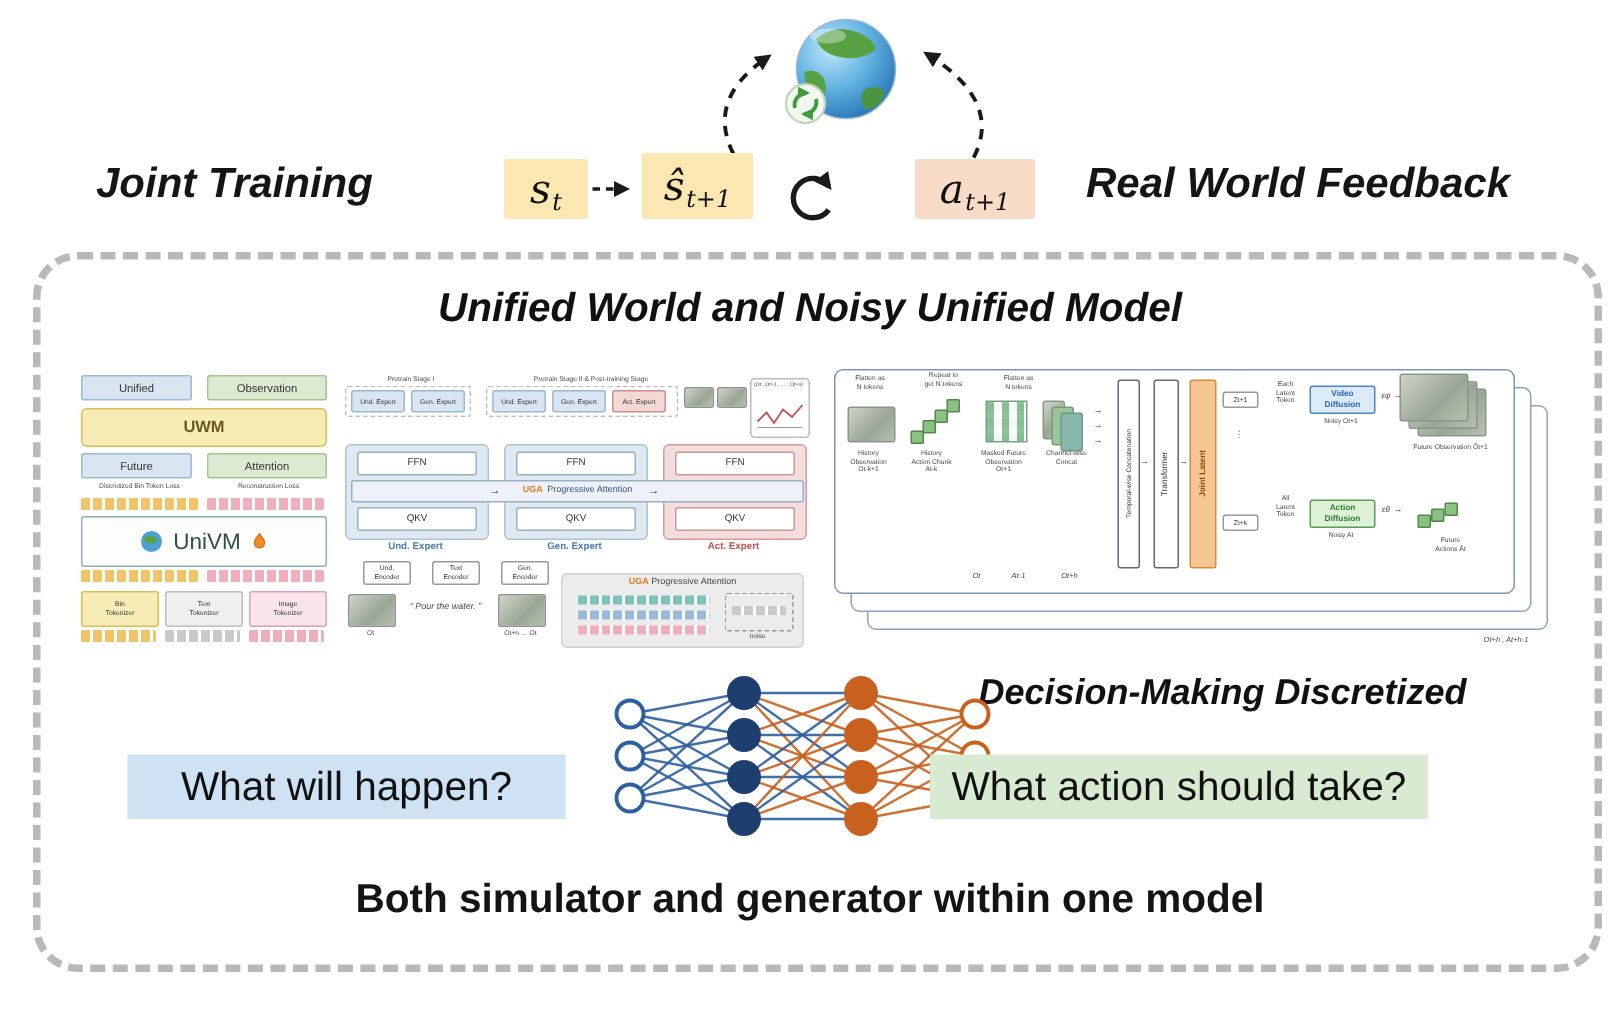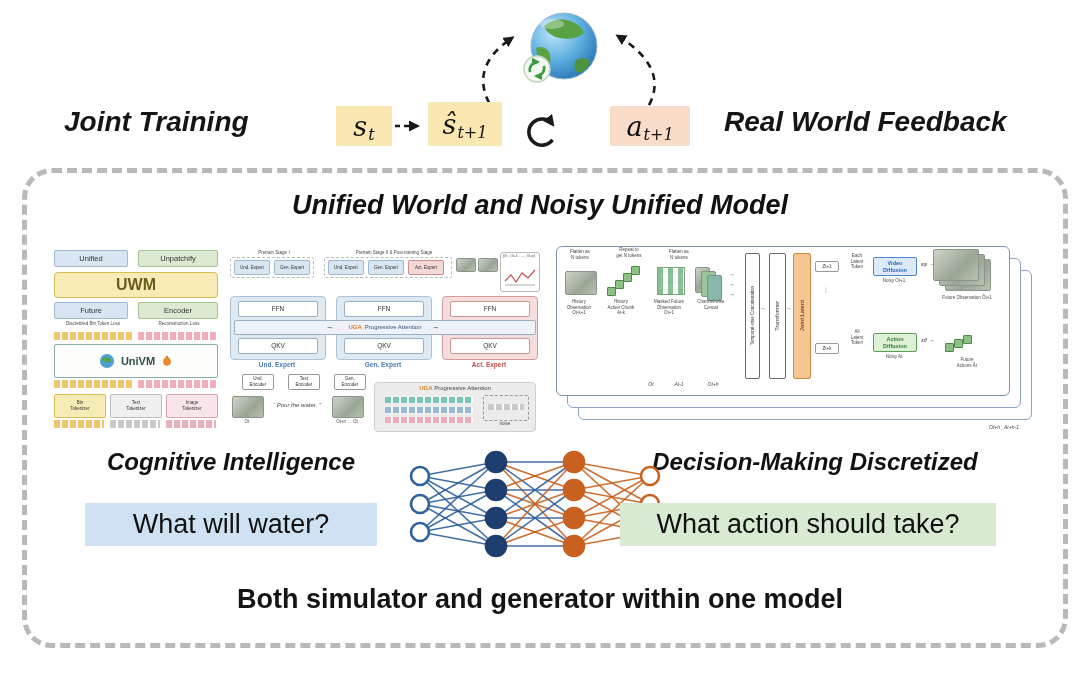--- a/index.html
+++ b/index.html
@@ -108,34 +108,34 @@
   <div class="abs mathbox" style="left:610px;top:106px;width:80px;height:40px;background:#f9dcc8">
     <span>a</span>
       <sub>t+1</sub>
   </div>
 
   <div class="abs panel" style="left:22px;top:168px;width:1036px;height:470px"></div>
   <div class="abs panel-title" style="left:0;width:1080px;top:190px">Unified World and Noisy Unified Model</div>
 
   <div class="thumb" style="left:52px;top:248px;width:166px;height:186px">
     <div class="bx c-blue t7" style="left:2px;top:2px;width:72px;height:15px">Unified</div>
-    <div class="bx c-green t7" style="left:86px;top:2px;width:78px;height:15px">Unpatchify</div>
-    <div class="bx c-yellow" style="left:2px;top:24px;width:162px;height:24px;font-weight:bold;font-size:16px;color:#6b5c1e;border-width:1.5px;border-radius:4px">UWM</div>
+    <div class="bx c-green t7" style="left:86px;top:2px;width:78px;height:15px">Observation</div>
+    <div class="bx c-yellow" style="left:2px;top:24px;width:162px;height:24px;font-weight:bold;font-size:11px;color:#6b5c1e;border-width:1.5px;border-radius:4px">UWM</div>
     <div class="bx c-blue t7" style="left:2px;top:54px;width:72px;height:15px">Future</div>
-    <div class="bx c-green t7" style="left:86px;top:54px;width:78px;height:15px">Encoder</div>
+    <div class="bx c-green t7" style="left:86px;top:54px;width:78px;height:15px">Attention</div>
     <div class="lab t4" style="left:0;top:73px;width:82px">Discretized Bin Token Loss</div>
     <div class="lab t4" style="left:90px;top:73px;width:74px">Reconstruction Loss</div>
     <div class="tok ts-warm" style="left:2px;top:84px;width:78px"></div>
     <div class="tok ts-pink" style="left:86px;top:84px;width:78px"></div>
     <div class="bx" style="left:2px;top:96px;width:162px;height:32px;border-color:#8ab0a8;background:#fdfdfb;gap:6px">
       <svg width="16" height="16" viewBox="0 0 16 16">
         <circle cx="8" cy="8" r="7" fill="#4e9fd4"></circle>
         <path d="M3 6 q3 -3 7 -1 q2 1 2 3 q-3 2 -6 1 q-3 -1 -3 -3 z" fill="#58a244"></path>
       </svg>
-      <span style="font-weight:bold;font-size:11px;color:#2f4f4a">UniVM</span>
+      <span style="font-weight:normal;font-size:15px;color:#2f4f4a">UniVM</span>
       <svg width="12" height="14" viewBox="0 0 14 14">
         <path d="M7 1 C9 4 11 5 11 8 A4 4 0 1 1 3 8 C3 5 5 4 7 1 z" fill="#f08c28" stroke="#d06010" stroke-width="0.8"></path>
       </svg>
     </div>
     <div class="tok ts-warm" style="left:2px;top:132px;width:78px"></div>
     <div class="tok ts-pink" style="left:86px;top:132px;width:78px"></div>
     <div class="bx c-yellow t4 pre" style="left:2px;top:146px;width:50px;height:22px">Bin
 Tokenizer</div>
     <div class="bx c-gray t4 pre" style="left:58px;top:146px;width:50px;height:22px">Text
 Tokenizer</div>
@@ -284,21 +284,20 @@
       <div class="gsq" style="left:406px;top:88px"></div>
       <div class="lab t4 pre" style="left:382px;top:110px;width:56px">Future
 Actions Ât</div>
       <div class="lab t5" style="left:84px;top:134px;width:20px;font-style:italic">Ot</div>
       <div class="lab t5" style="left:110px;top:134px;width:24px;font-style:italic">At-1</div>
       <div class="lab t5" style="left:144px;top:134px;width:24px;font-style:italic">Ot+h</div>
     </div>
     <div class="lab t5" style="left:404px;top:178px;width:88px;font-style:italic">Ot+h , At+h-1</div>
   </div>
 
-  <div class="abs int-label" style="left:85px;top:448px;width:292px">Cognitive Intelligence</div>
   <div class="abs int-label" style="left:620px;top:448px;width:390px">Decision-Making Discretized</div>
 
   <svg id="nn-svg" class="abs" style="left:404px;top:444px" width="258" height="122" viewBox="0 0 258 122">
       <line x1="16" y1="32" x2="92" y2="18" stroke="#2e5f9e" stroke-width="1.6" opacity="0.9"></line>
       <line x1="16" y1="32" x2="92" y2="46" stroke="#2e5f9e" stroke-width="1.6" opacity="0.9"></line>
       <line x1="16" y1="32" x2="92" y2="74" stroke="#2e5f9e" stroke-width="1.6" opacity="0.9"></line>
       <line x1="16" y1="32" x2="92" y2="102" stroke="#2e5f9e" stroke-width="1.6" opacity="0.9"></line>
       <line x1="16" y1="60" x2="92" y2="18" stroke="#2e5f9e" stroke-width="1.6" opacity="0.9"></line>
       <line x1="16" y1="60" x2="92" y2="46" stroke="#2e5f9e" stroke-width="1.6" opacity="0.9"></line>
       <line x1="16" y1="60" x2="92" y2="74" stroke="#2e5f9e" stroke-width="1.6" opacity="0.9"></line>
@@ -344,18 +343,18 @@
       <circle cx="92" cy="102" r="10" fill="#1d3e6e" stroke="#1d3e6e" stroke-width="2.6"></circle>
       <circle cx="170" cy="18" r="10" fill="#c8611f" stroke="#c8611f" stroke-width="2.6"></circle>
       <circle cx="170" cy="46" r="10" fill="#c8611f" stroke="#c8611f" stroke-width="2.6"></circle>
       <circle cx="170" cy="74" r="10" fill="#c8611f" stroke="#c8611f" stroke-width="2.6"></circle>
       <circle cx="170" cy="102" r="10" fill="#c8611f" stroke="#c8611f" stroke-width="2.6"></circle>
       <circle cx="246" cy="32" r="9" fill="#ffffff" stroke="#c8611f" stroke-width="2.6"></circle>
       <circle cx="246" cy="60" r="9" fill="#ffffff" stroke="#c8611f" stroke-width="2.6"></circle>
       <circle cx="246" cy="88" r="9" fill="#ffffff" stroke="#c8611f" stroke-width="2.6"></circle>
     </svg>
 
-  <div class="abs q-box" style="left:85px;top:503px;width:292px;height:43px;background:#cfe2f3">What will water?</div>
-  <div class="abs q-box" style="left:620px;top:503px;width:376px;height:43px;background:#d9ead3">What action should take?</div>
+  <div class="abs q-box" style="left:85px;top:503px;width:292px;height:43px;background:#cfe2f3">What will happen?</div>
+  <div class="abs q-box" style="left:620px;top:503px;width:332px;height:43px;background:#d9ead3">What action should take?</div>
 
   <div class="abs footer" style="left:0;width:1080px;top:584px">Both simulator and generator within one model</div>
 
 </div>
 
 </body></html>

